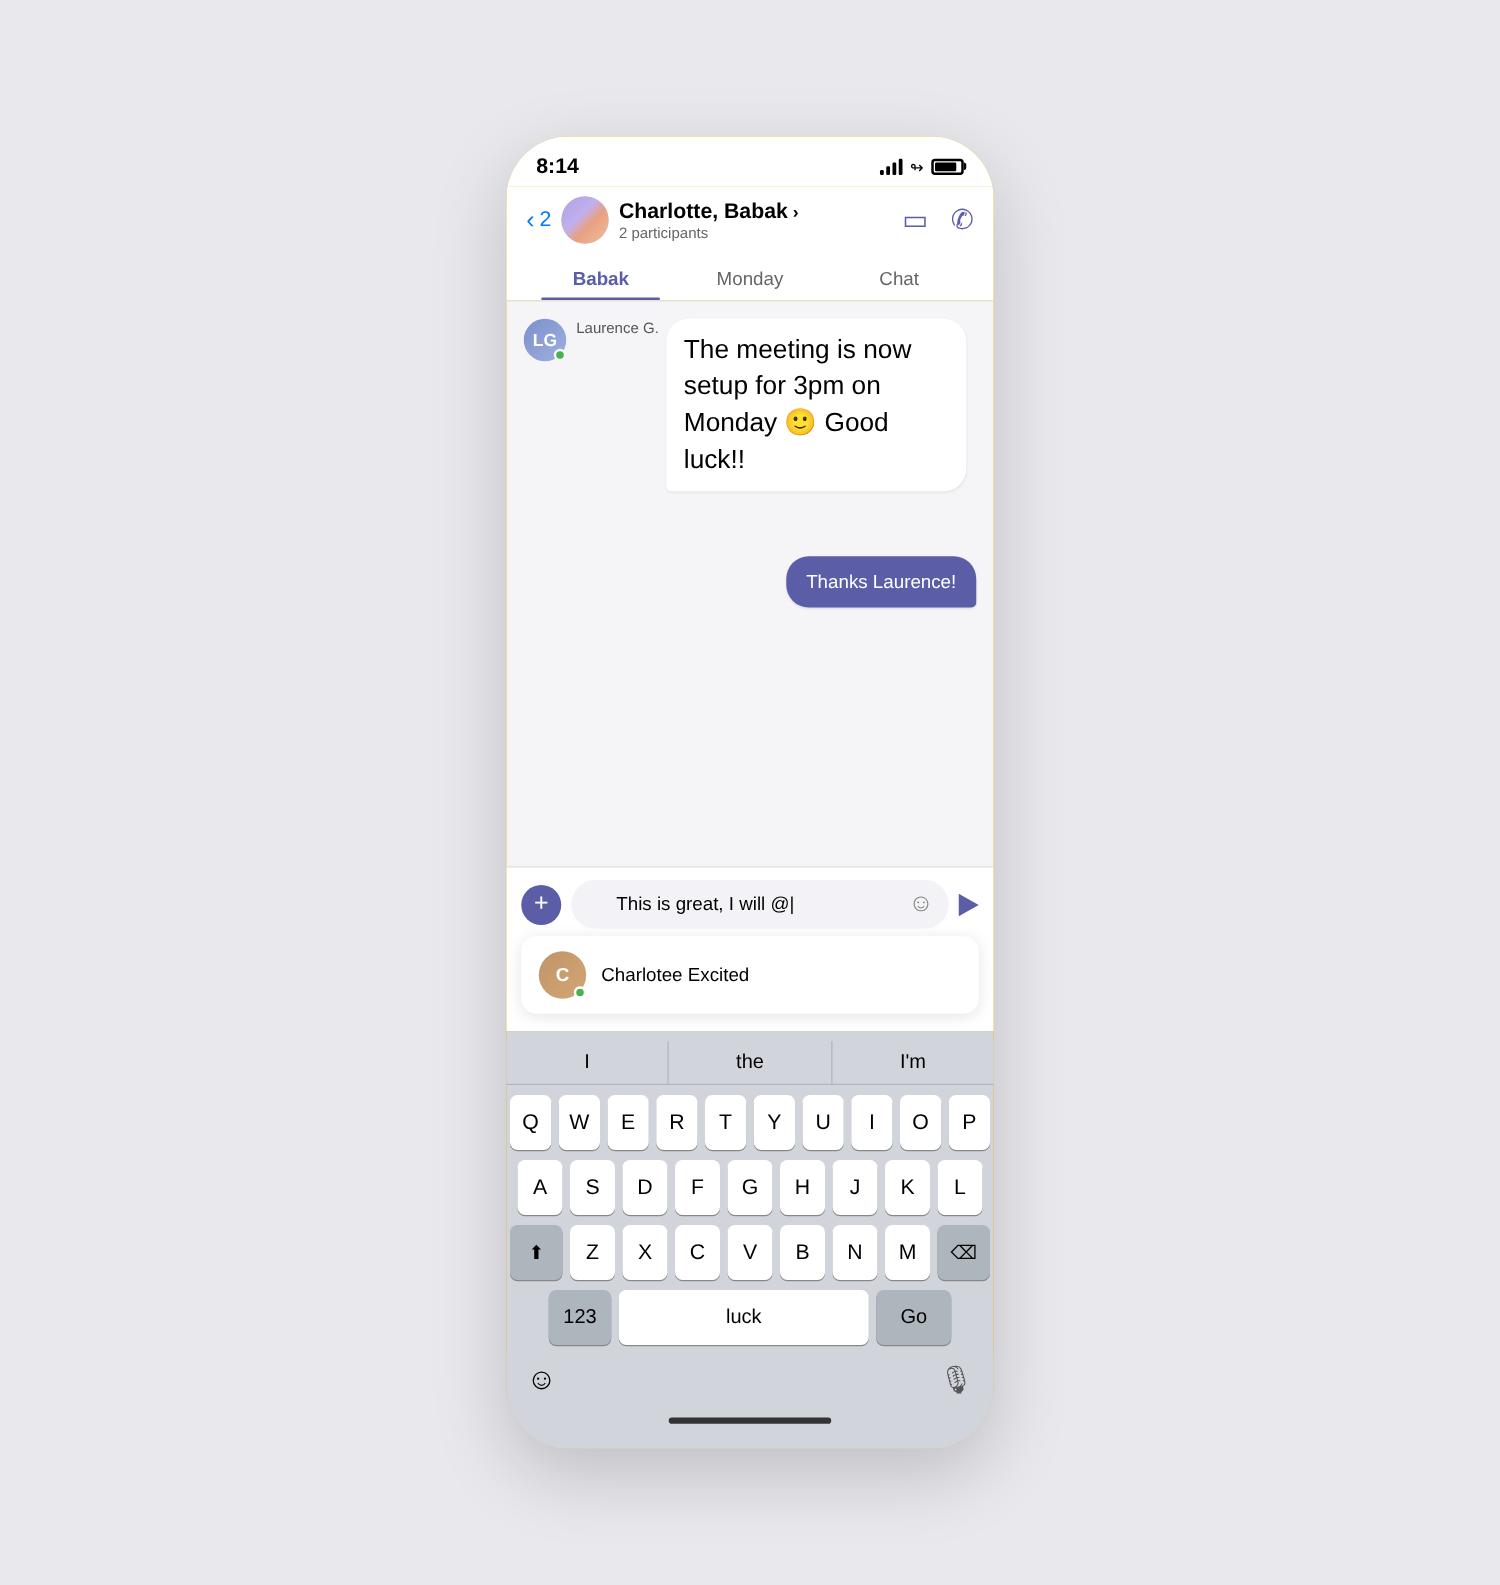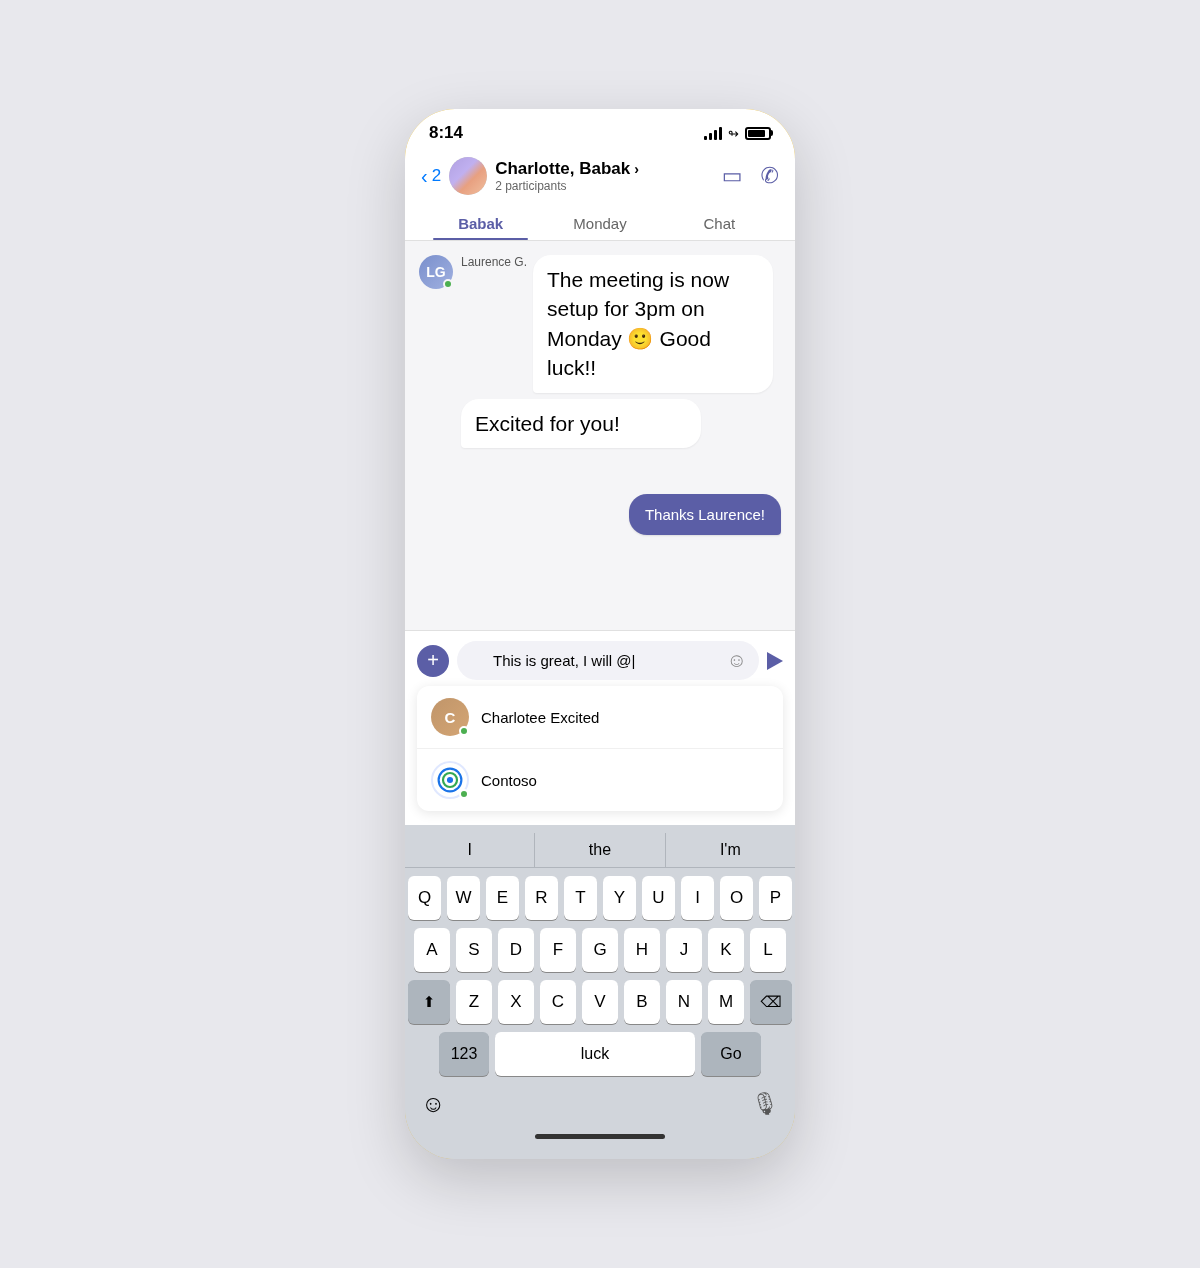--- a/index.html
+++ b/index.html
@@ -589,23 +589,20 @@
       <div class="msg-sender-row">
         <div class="sender-avatar">
           <div class="sender-avatar-img">LG</div>
           <div class="online-dot"></div>
         </div>
         <div class="msg-content-area">
           <span class="sender-name">Laurence G.</span>
           <div class="bubble-received">The meeting is now setup for 3pm on Monday 🙂 Good luck!!</div>
         </div>
       </div>
-      <div style="padding-left: 42px;">
-        <div class="bubble-received">Excited for you!</div>
-      </div>
     </div>
 
     <div class="sent-row">
       <div class="bubble-sent">Thanks Laurence!</div>
     </div>
   </div>
 
   <div class="input-area">
     <div class="input-row">
       <div class="plus-btn">
@@ -620,33 +617,20 @@
       </div>
     </div>
 
     <div class="mention-dropdown">
       <div class="mention-item">
         <div class="mention-avatar">
           <div class="mention-avatar-charlotee">C</div>
           <div class="mention-online"></div>
         </div>
         <span class="mention-name">Charlotee Excited</span>
-      </div>
-      <div class="mention-item">
-        <div class="mention-avatar">
-          <div class="mention-avatar-contoso">
-            <svg class="contoso-logo" viewBox="0 0 32 32" fill="none" xmlns="http://www.w3.org/2000/svg">
-              <circle cx="16" cy="16" r="13" stroke="#1a73e8" stroke-width="2.5" fill="none"></circle>
-              <circle cx="16" cy="16" r="8" stroke="#34a853" stroke-width="2.5" fill="none"></circle>
-              <circle cx="16" cy="16" r="3.5" fill="#1a73e8"></circle>
-            </svg>
-          </div>
-          <div class="mention-online"></div>
-        </div>
-        <span class="mention-name">Contoso</span>
       </div>
     </div>
   </div>
 
   <div class="keyboard">
     <div class="keyboard-suggestions">
       <div class="keyboard-suggestion">I</div>
       <div class="keyboard-suggestion">the</div>
       <div class="keyboard-suggestion">I'm</div>
     </div>

